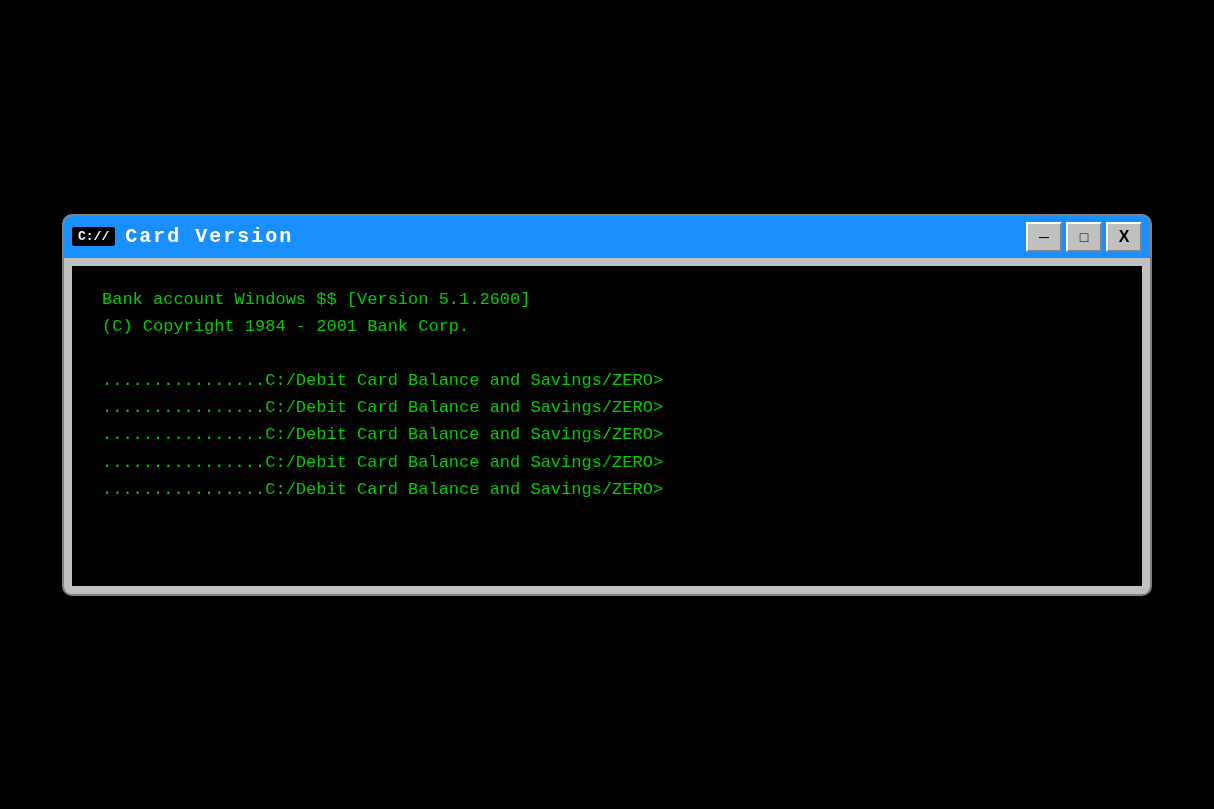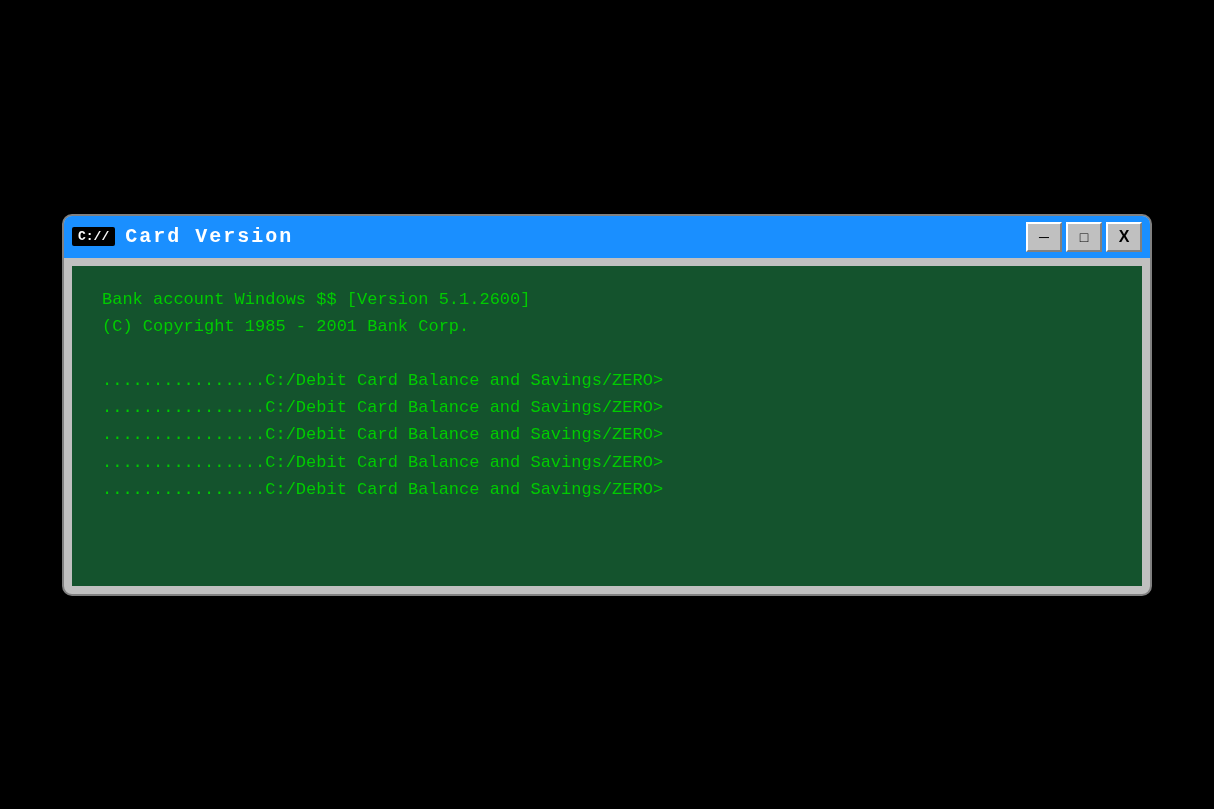--- a/index.html
+++ b/index.html
@@ -71,21 +71,21 @@
       font-weight: bold;
       color: #000;
     }
 
     .titlebar-btn.close {
       font-size: 16px;
       font-weight: bold;
     }
 
     .terminal-body {
-      background: #14532d;
+      background: #000000;
       margin: 8px;
       padding: 20px 30px;
       min-height: 320px;
       font-family: 'Courier New', monospace;
       font-size: 17px;
       color: #00cc00;
       line-height: 1.6;
     }
 
     .terminal-line {
@@ -105,21 +105,21 @@
     <div class="titlebar-icon">C://</div>
     <div class="titlebar-title">Card  Version</div>
     <div class="titlebar-buttons">
       <div class="titlebar-btn minimize">─</div>
       <div class="titlebar-btn maximize">□</div>
       <div class="titlebar-btn close">X</div>
     </div>
   </div>
   <div class="terminal-body">
     <div class="terminal-line">Bank account Windows $$ [Version 5.1.2600]</div>
-    <div class="terminal-line">(C) Copyright 1985 - 2001 Bank Corp.</div>
+    <div class="terminal-line">(C) Copyright 1984 - 2001 Bank Corp.</div>
     <div class="spacer"></div>
     <div class="terminal-line">................C:/Debit Card Balance and Savings/ZERO&gt;</div>
     <div class="terminal-line">................C:/Debit Card Balance and Savings/ZERO&gt;</div>
     <div class="terminal-line">................C:/Debit Card Balance and Savings/ZERO&gt;</div>
     <div class="terminal-line">................C:/Debit Card Balance and Savings/ZERO&gt;</div>
     <div class="terminal-line">................C:/Debit Card Balance and Savings/ZERO&gt;</div>
   </div>
 </div>
 
 </body></html>

